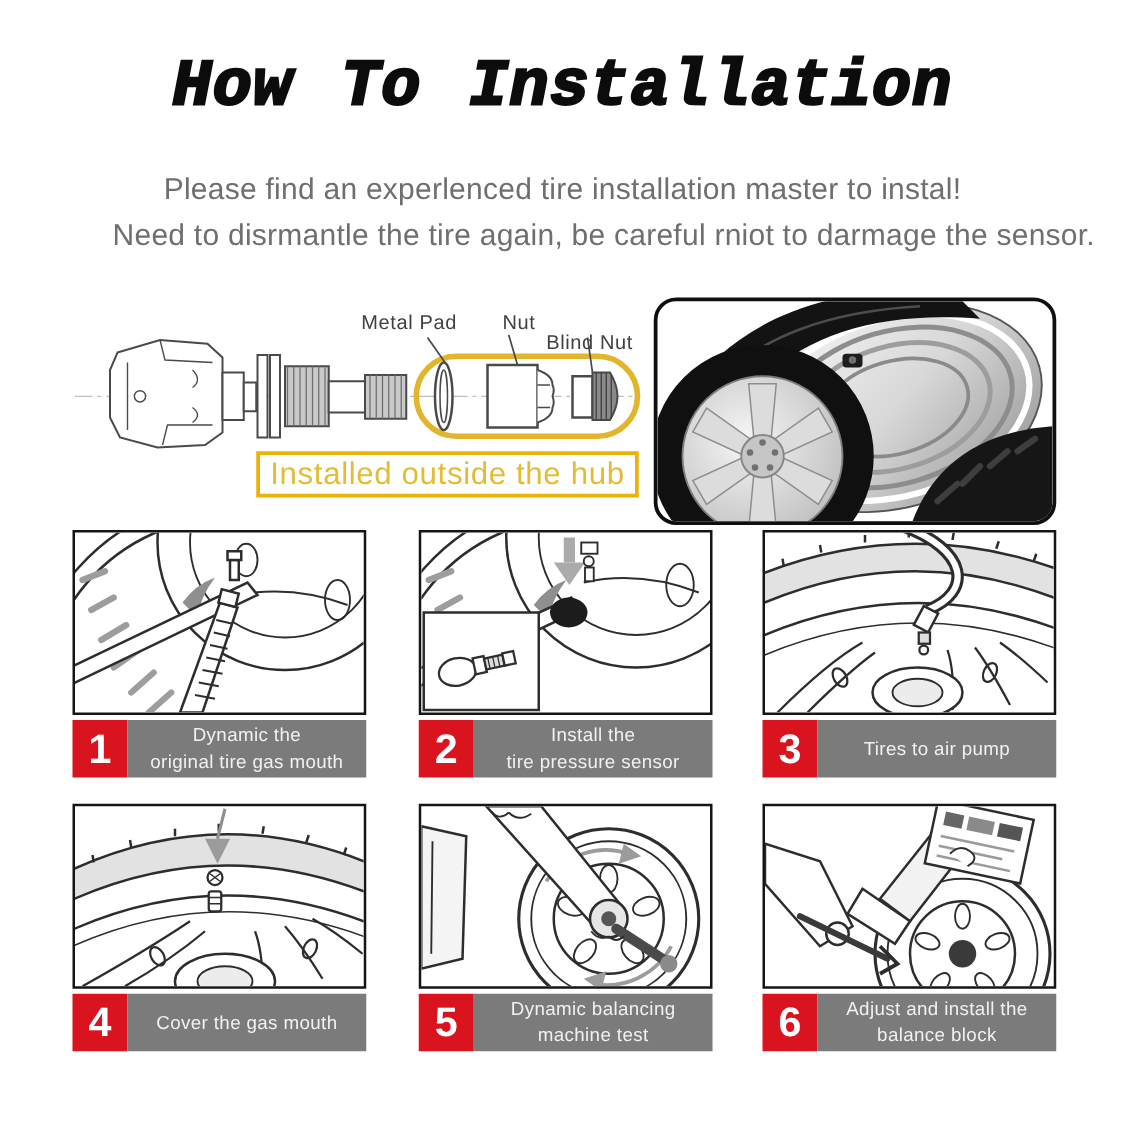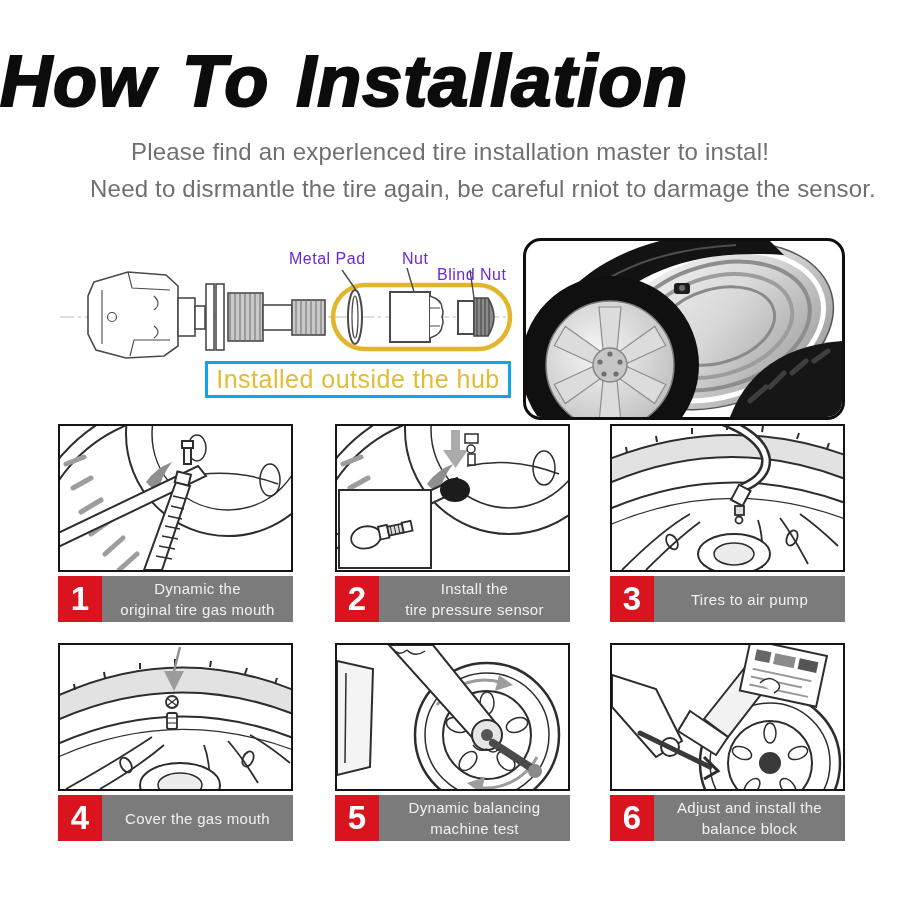--- a/index.html
+++ b/index.html
@@ -1,32 +1,32 @@
 <!DOCTYPE html>
 <html><head>
 <meta charset="utf-8">
 <style>
   html,body{margin:0;padding:0;background:#ffffff;}
   .page{position:relative;width:900px;height:900px;background:#fff;overflow:hidden;
         font-family:"Liberation Sans",sans-serif;color:#111;}
-  .title{position:absolute;top:40px;left:0;width:100%;text-align:left;
-         font-size:72px;font-weight:bold;font-style:italic;color:#0c0c0c;
-         -webkit-text-stroke:2.2px #0c0c0c;letter-spacing:1px;word-spacing:6px;white-space:nowrap;}
+  .title{position:absolute;top:40px;left:0;width:100%;text-align:center;
+         font-size:52px;font-weight:bold;font-style:italic;color:#0c0c0c;
+         -webkit-text-stroke:2.2px #0c0c0c;letter-spacing:1px;word-spacing:6px;white-space:nowrap;font-family:Liberation Mono, monospace;}
   .subtitle{position:absolute;left:0;width:100%;text-align:center;color:#6f6f6f;
             font-size:24px;letter-spacing:0.2px;}
   .sub1{top:138px;}
   .sub2{top:175px;margin-left:33px;}
 
   .diagram-svg{position:absolute;left:58px;top:248px;width:455px;height:115px;}
-  .part-label{position:absolute;font-size:16px;color:#6d28d9;letter-spacing:0.5px;white-space:nowrap;}
+  .part-label{position:absolute;font-size:16px;color:#404040;letter-spacing:0.5px;white-space:nowrap;}
   .lbl-metal{left:289px;top:250px;}
   .lbl-nut{left:402px;top:250px;}
   .lbl-blind{left:437px;top:266px;}
   .hub-caption{position:absolute;left:205px;top:361px;width:300px;height:31px;
-               border:3px solid #0ea5e9;color:#e3bc35;font-size:25px;text-align:center;
+               border:3px solid #eab308;color:#e3bc35;font-size:25px;text-align:center;
                line-height:31px;letter-spacing:0.5px;white-space:nowrap;}
   .photo{position:absolute;left:523px;top:238px;width:322px;height:182px;
          border:3px solid #0f0f0f;border-radius:18px;overflow:hidden;background:#fff;box-sizing:border-box;}
   .photo svg{display:block;width:100%;height:100%;}
 
   .panel-img{position:absolute;width:235px;height:148px;border:2px solid #151515;
              background:#fff;box-sizing:border-box;overflow:hidden;}
   .panel-img svg{display:block;width:100%;height:100%;}
   .caption{position:absolute;width:235px;height:46px;display:flex;box-sizing:border-box;}
   .num{width:44px;flex:0 0 44px;background:#d9141f;color:#ffffff;font-size:33px;font-weight:bold;

